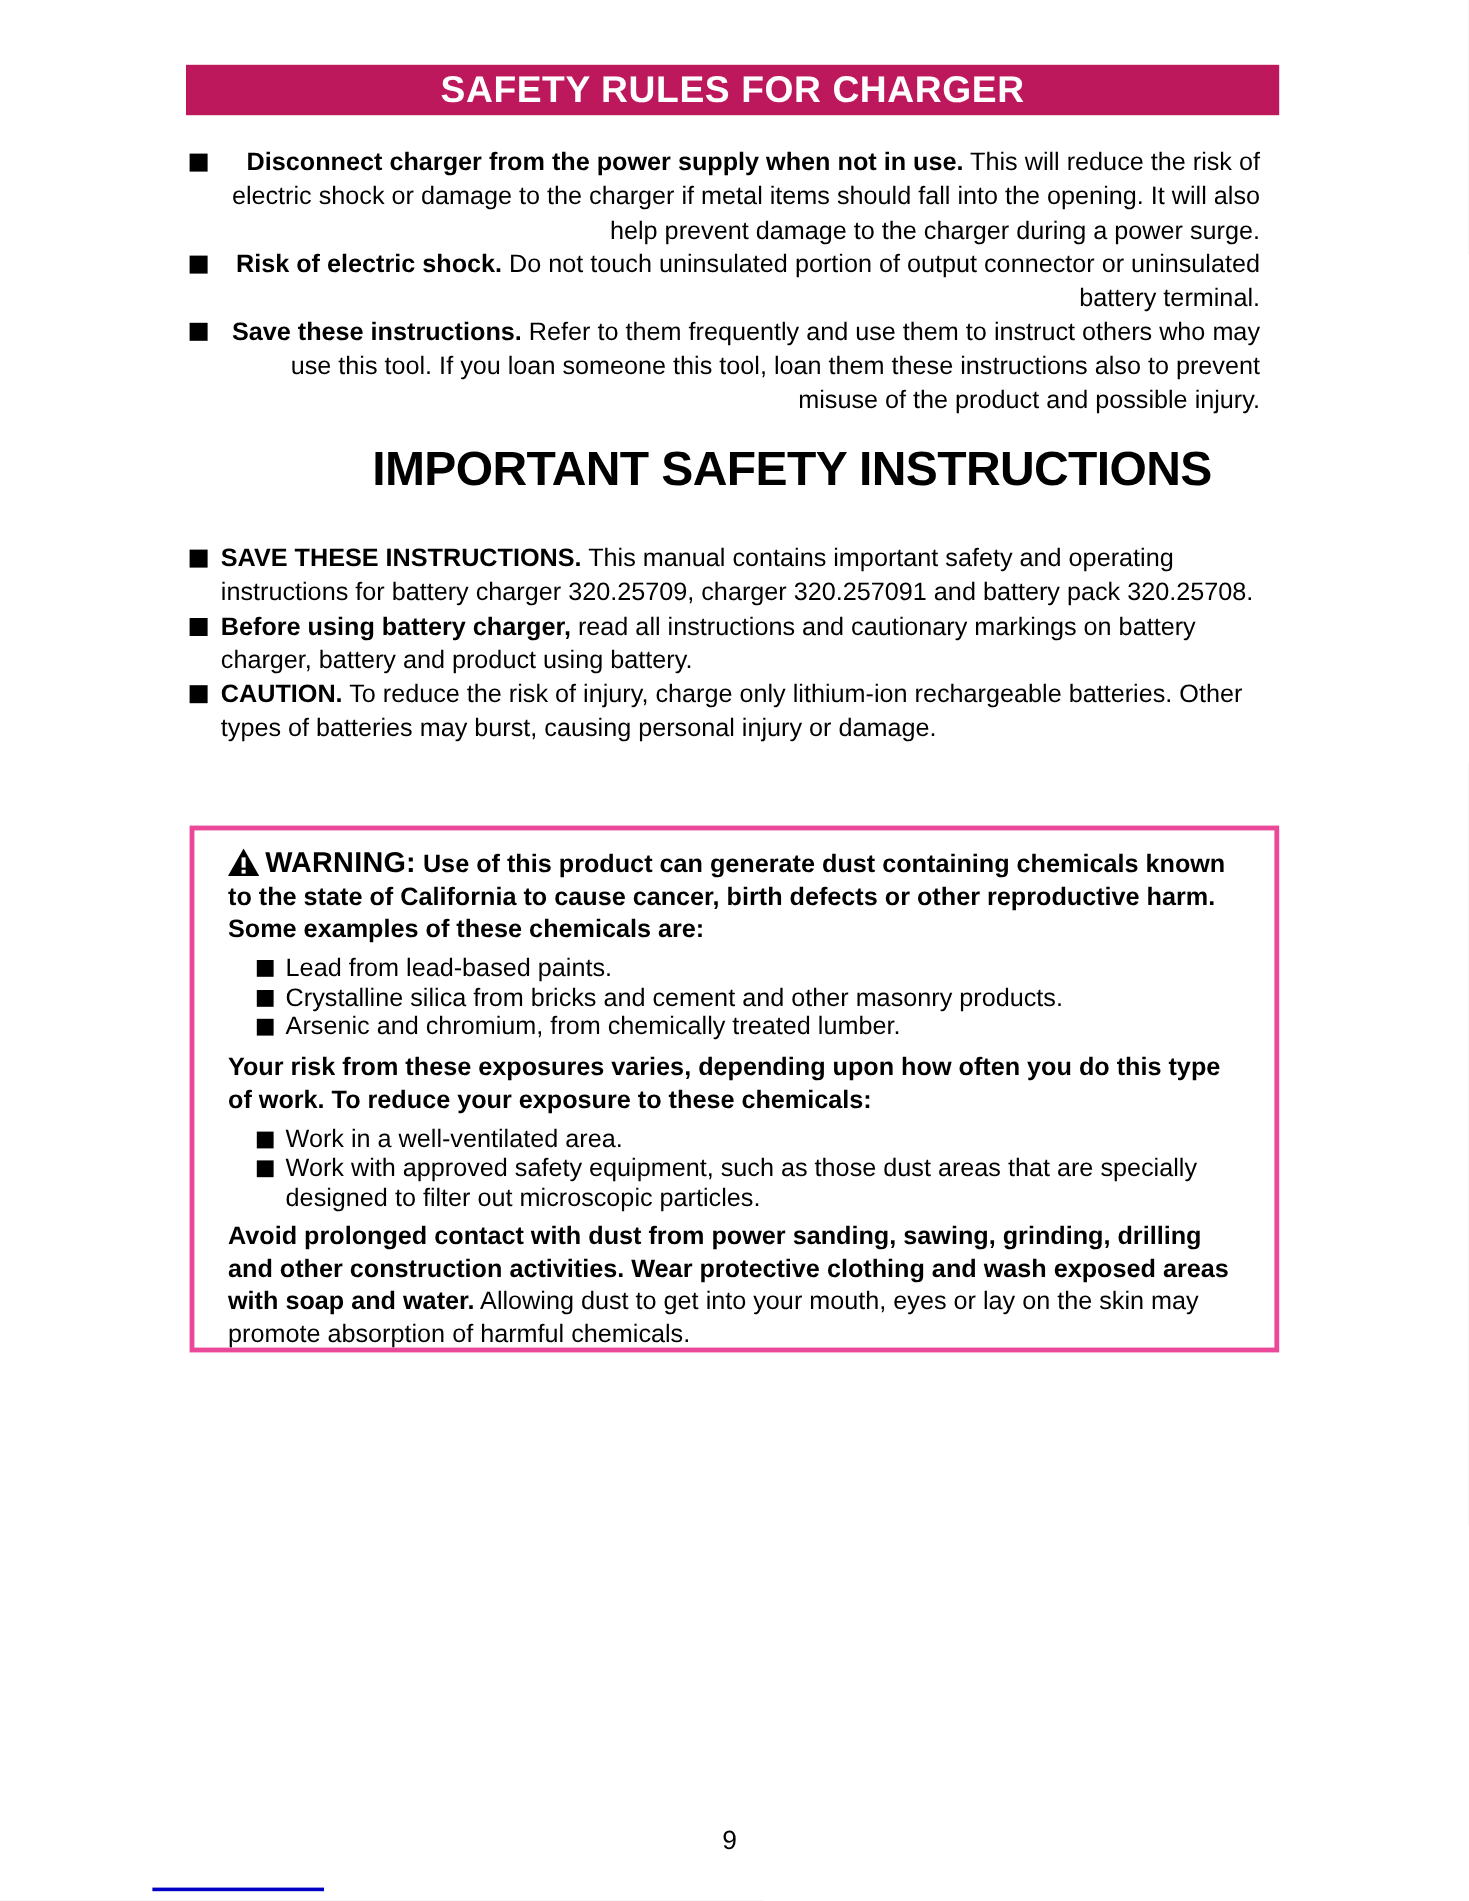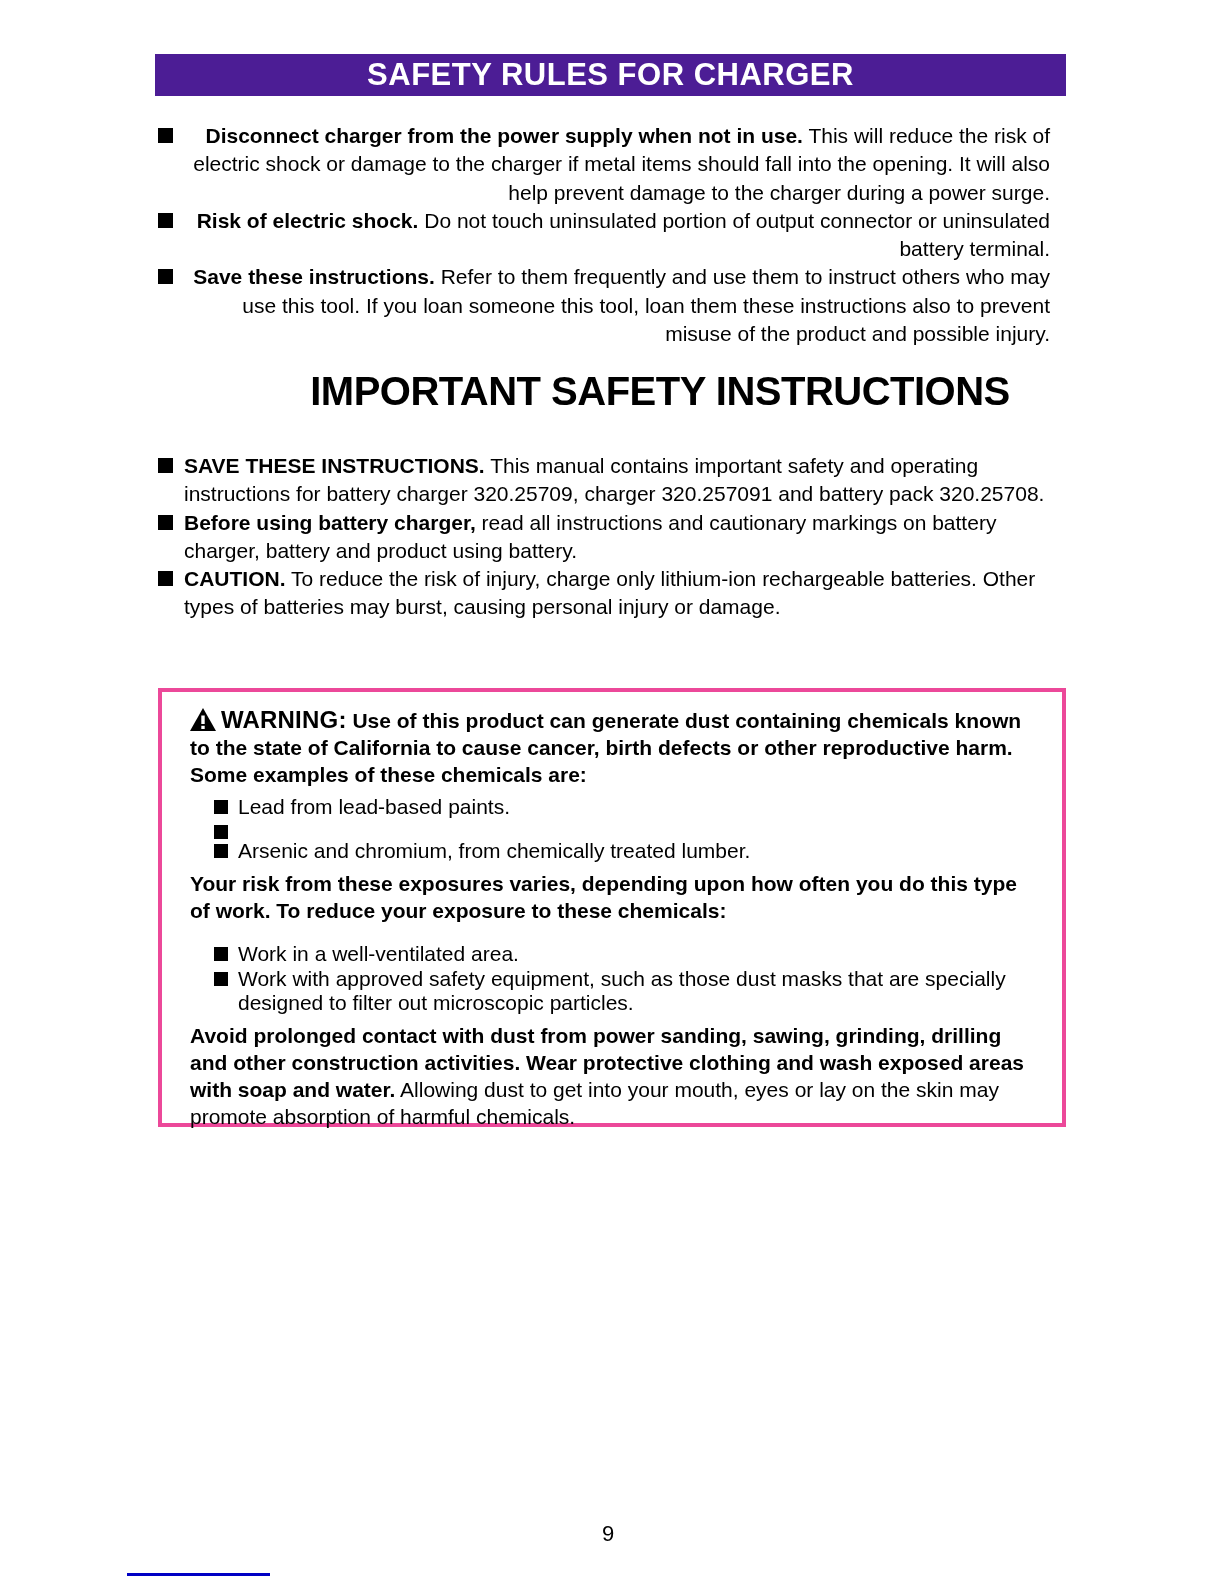--- a/index.html
+++ b/index.html
@@ -8,21 +8,21 @@
     width:1224px;height:1584px;
     background:#ffffff;
     font-family:"Liberation Sans", sans-serif;
     color:#000;
     margin:0 auto;
     overflow:hidden;
   }
   
   .title-bar{
     position:absolute;left:155px;top:54px;width:911px;height:42px;
-    background:#4c1d95;color:#fff;
+    background:#be185d;color:#fff;
     display:flex;align-items:center;justify-content:center;
     font-size:31px;font-weight:bold;letter-spacing:0.5px;
   }
   
   .blist{position:absolute;left:158px;width:892px;}
   .rules-list{top:122px;text-align:right;}
   .instructions-list{top:452px;}
   .bitem{
     display:flex;align-items:flex-start;
     font-size:21px;line-height:28.3px;
@@ -59,21 +59,21 @@
   .box-bullets{margin:7px 0 0 24px;}
   .box-bitem{
     display:flex;align-items:flex-start;
     font-size:21px;line-height:24.5px;
   }
   .box-bitem .sq{width:14px;height:14px;margin:5px 10px 0 0;}
   .warn-risk{
     margin-top:7px;
     font-size:21px;line-height:27px;font-weight:bold;
   }
-  .box-bullets2{margin-top:18px;}
+  .box-bullets2{margin-top:8px;}
   .warn-avoid{
     margin-top:6px;
     font-size:21px;line-height:27px;
   }
   
   .page-number{
     position:absolute;left:0;top:1521px;width:1216px;
     text-align:center;font-size:22px;
   }
   .footer-line{
@@ -132,37 +132,38 @@
       </svg><span class="warn-label">WARNING:</span> <span>Use of this product can generate dust containing chemicals known to the state of California to cause cancer, birth defects or other reproductive harm. Some examples of these chemicals are:</span>
     </div>
 
     <div class="box-bullets">
       <div class="box-bitem">
         <span class="sq"></span>
         <span>Lead from lead-based paints.</span>
       </div>
       <div class="box-bitem">
         <span class="sq"></span>
+        <span>Crystalline silica from bricks and cement and other masonry products.</span>
       </div>
       <div class="box-bitem">
         <span class="sq"></span>
         <span>Arsenic and chromium, from chemically treated lumber.</span>
       </div>
     </div>
 
     <div class="warn-risk">Your risk from these exposures varies, depending upon how often you do this type of work. To reduce your exposure to these chemicals:</div>
 
     <div class="box-bullets box-bullets2">
       <div class="box-bitem">
         <span class="sq"></span>
         <span>Work in a well-ventilated area.</span>
       </div>
       <div class="box-bitem">
         <span class="sq"></span>
-        <span>Work with approved safety equipment, such as those dust masks that are specially designed to filter out microscopic particles.</span>
+        <span>Work with approved safety equipment, such as those dust areas that are specially designed to filter out microscopic particles.</span>
       </div>
     </div>
 
     <div class="warn-avoid">
       <span class="lead">Avoid prolonged contact with dust from power sanding, sawing, grinding, drilling and other construction activities. Wear protective clothing and wash exposed areas with soap and water.</span> <span>Allowing dust to get into your mouth, eyes or lay on the skin may promote absorption of harmful chemicals.</span>
     </div>
 
   </div>
 
   <div class="page-number">9</div>

